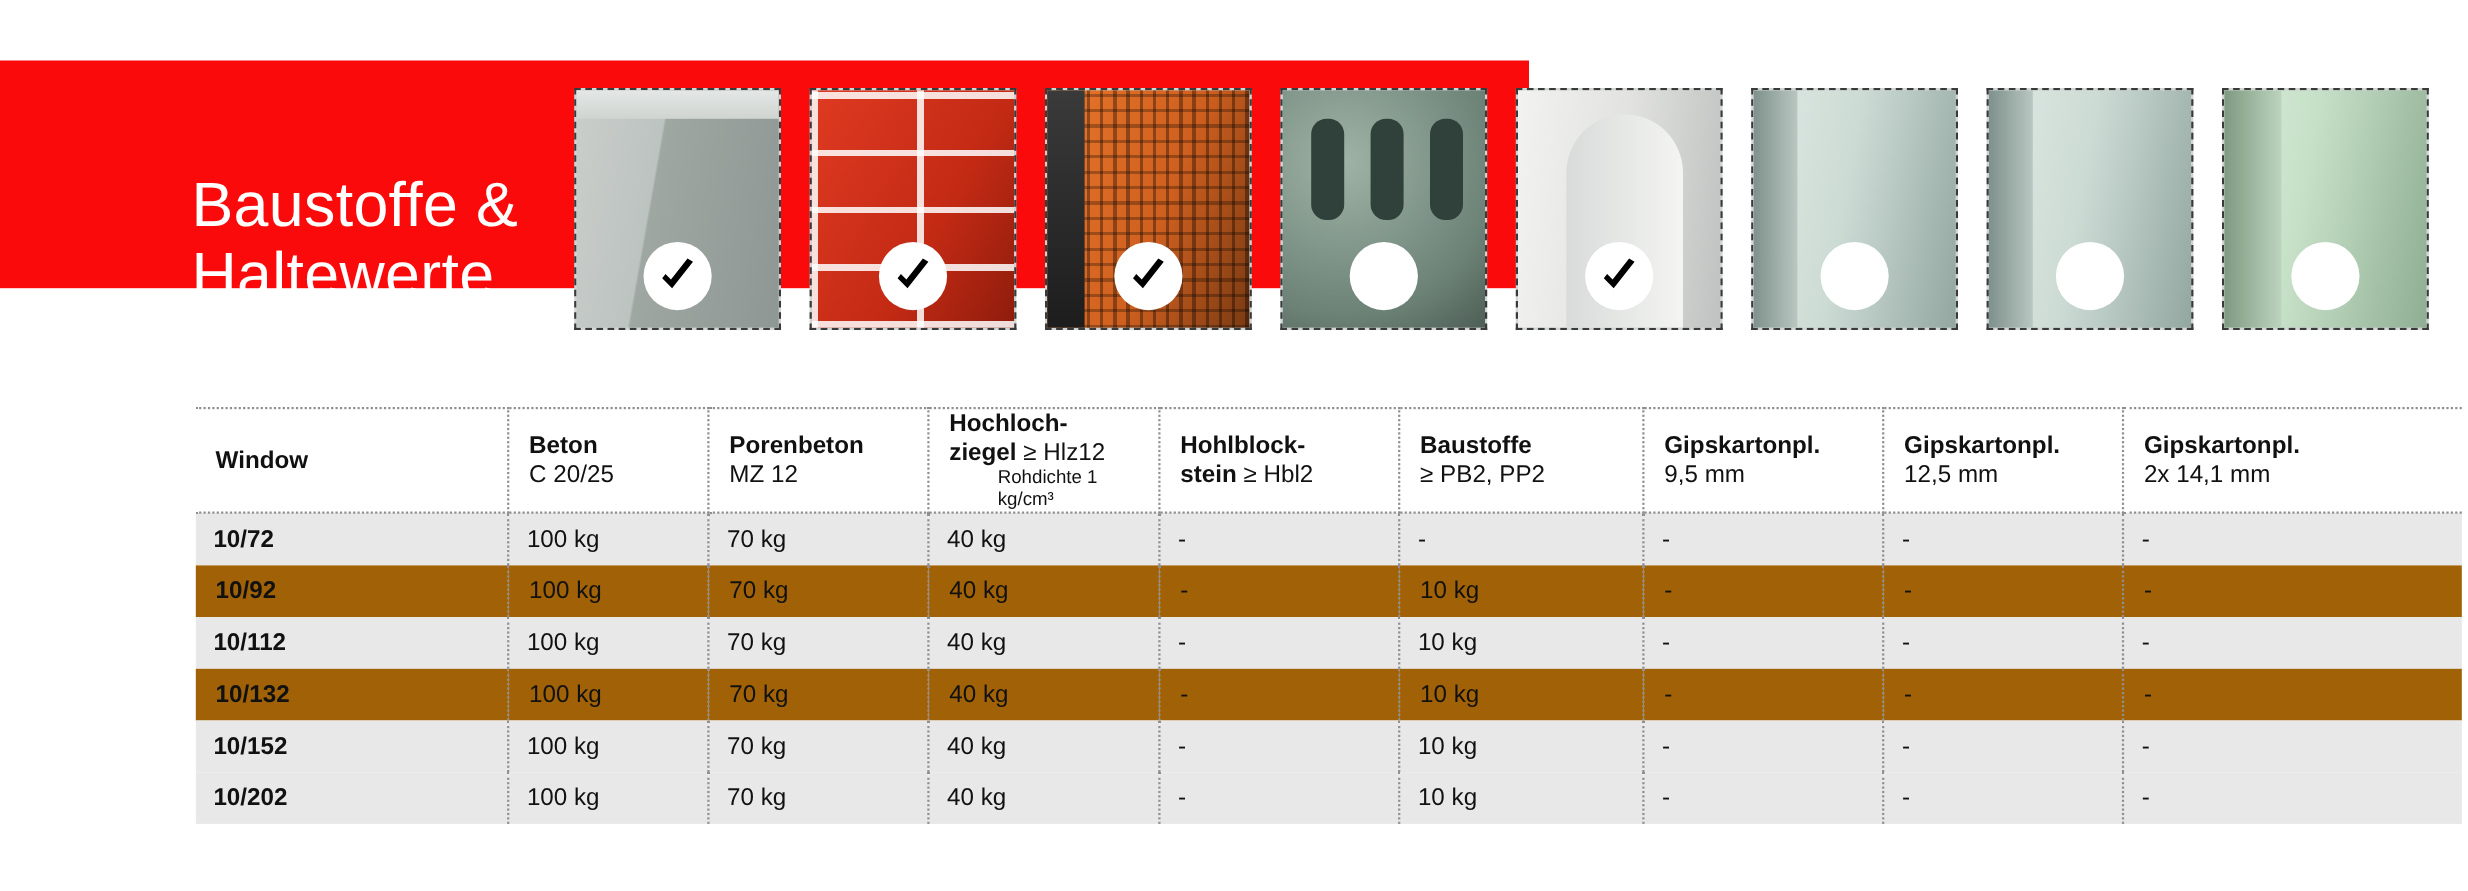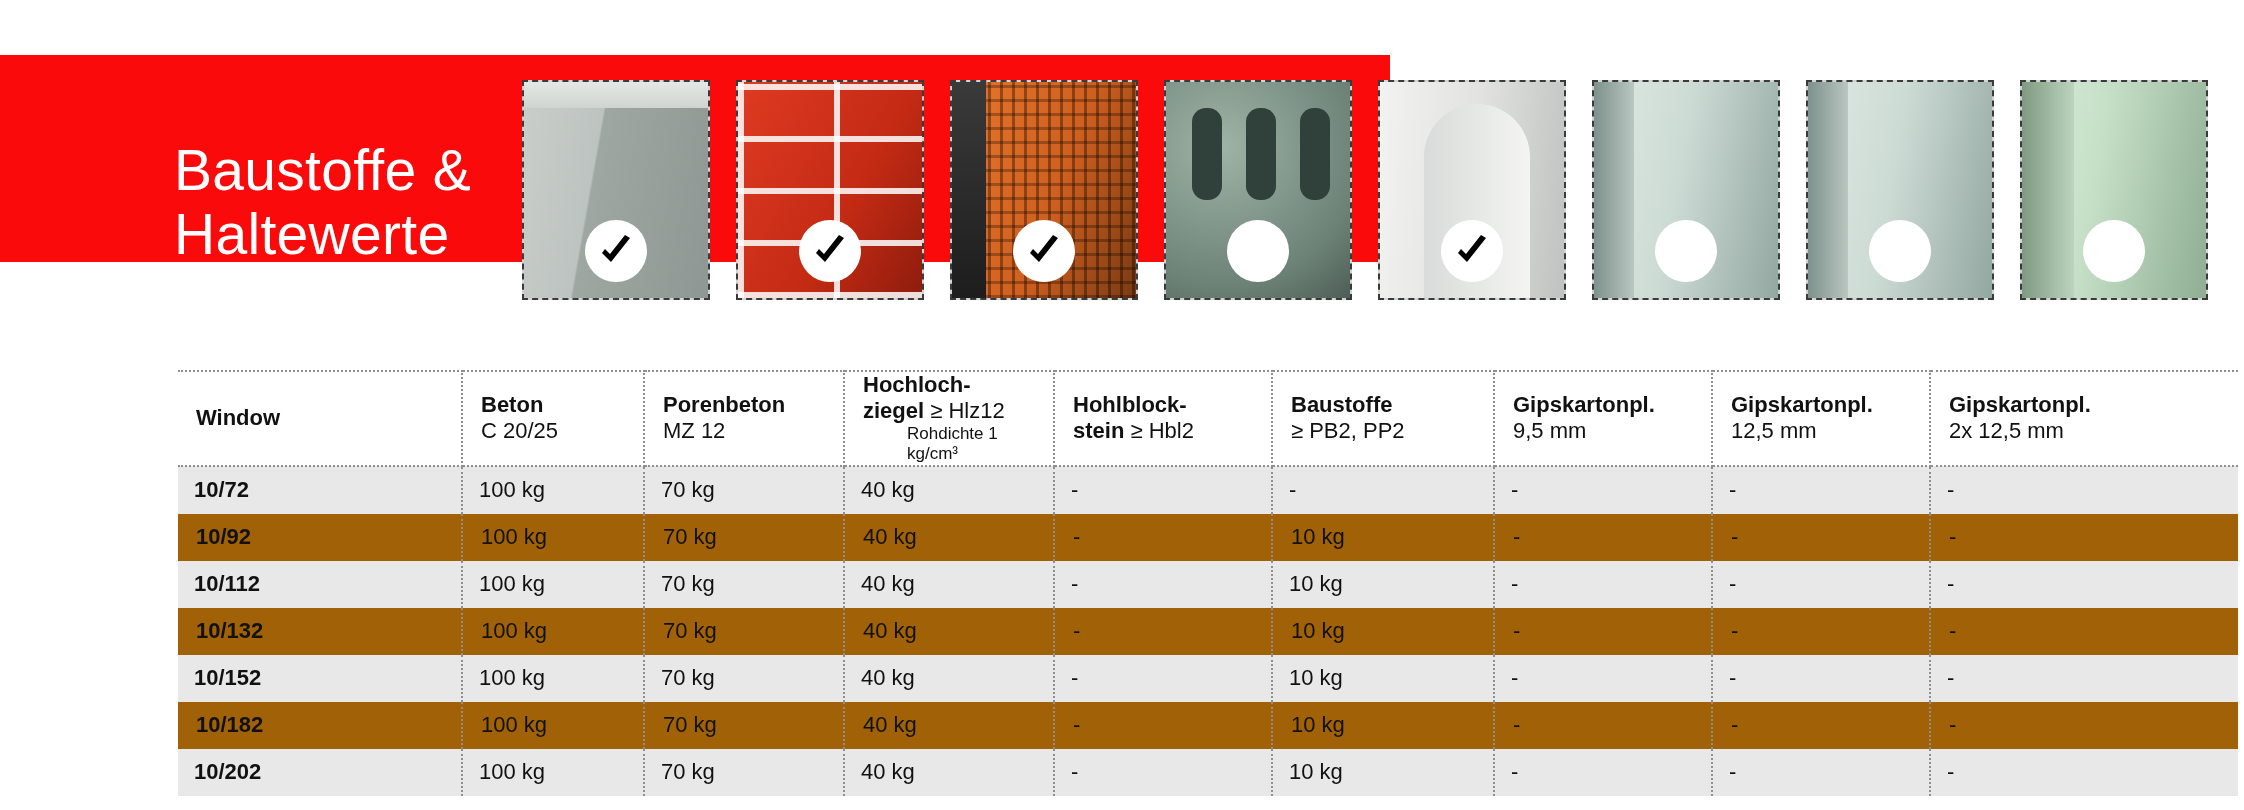--- a/index.html
+++ b/index.html
@@ -21,21 +21,21 @@
     position: absolute;
     left: 0;
     top: 55px;
     width: 1390px;
     height: 207px;
     background: #fa0a0a;
   }
   .banner-title {
     position: absolute;
     left: 174px;
-    top: 84px;
+    top: 100px;
     width: 520px;
     font-size: 57px;
     line-height: 1.12;
     color: #ffffff;
     font-weight: 400;
     letter-spacing: 0.3px;
     white-space: pre-line;
   }
 
   
@@ -316,21 +316,21 @@
         <th>
           <span class="hdr-main">Gipskartonpl.</span>
           <span class="hdr-sub">9,5 mm</span>
         </th>
         <th>
           <span class="hdr-main">Gipskartonpl.</span>
           <span class="hdr-sub">12,5 mm</span>
         </th>
         <th>
           <span class="hdr-main">Gipskartonpl.</span>
-          <span class="hdr-sub">2x 12,5 mm</span>
+          <span class="hdr-sub">2x 14,1 mm</span>
         </th>
       </tr>
     </thead>
     <tbody>
       <tr class="odd">
         <td class="rowlabel">10/72</td>
         <td>100 kg</td>
         <td>70 kg</td>
         <td>40 kg</td>
         <td>-</td>
@@ -376,31 +376,20 @@
         <td class="rowlabel">10/152</td>
         <td>100 kg</td>
         <td>70 kg</td>
         <td>40 kg</td>
         <td>-</td>
         <td>10 kg</td>
         <td>-</td>
         <td>-</td>
         <td>-</td>
       </tr>
-      <tr class="even">
-        <td class="rowlabel">10/182</td>
-        <td>100 kg</td>
-        <td>70 kg</td>
-        <td>40 kg</td>
-        <td>-</td>
-        <td>10 kg</td>
-        <td>-</td>
-        <td>-</td>
-        <td>-</td>
-      </tr>
       <tr class="odd">
         <td class="rowlabel">10/202</td>
         <td>100 kg</td>
         <td>70 kg</td>
         <td>40 kg</td>
         <td>-</td>
         <td>10 kg</td>
         <td>-</td>
         <td>-</td>
         <td>-</td>

